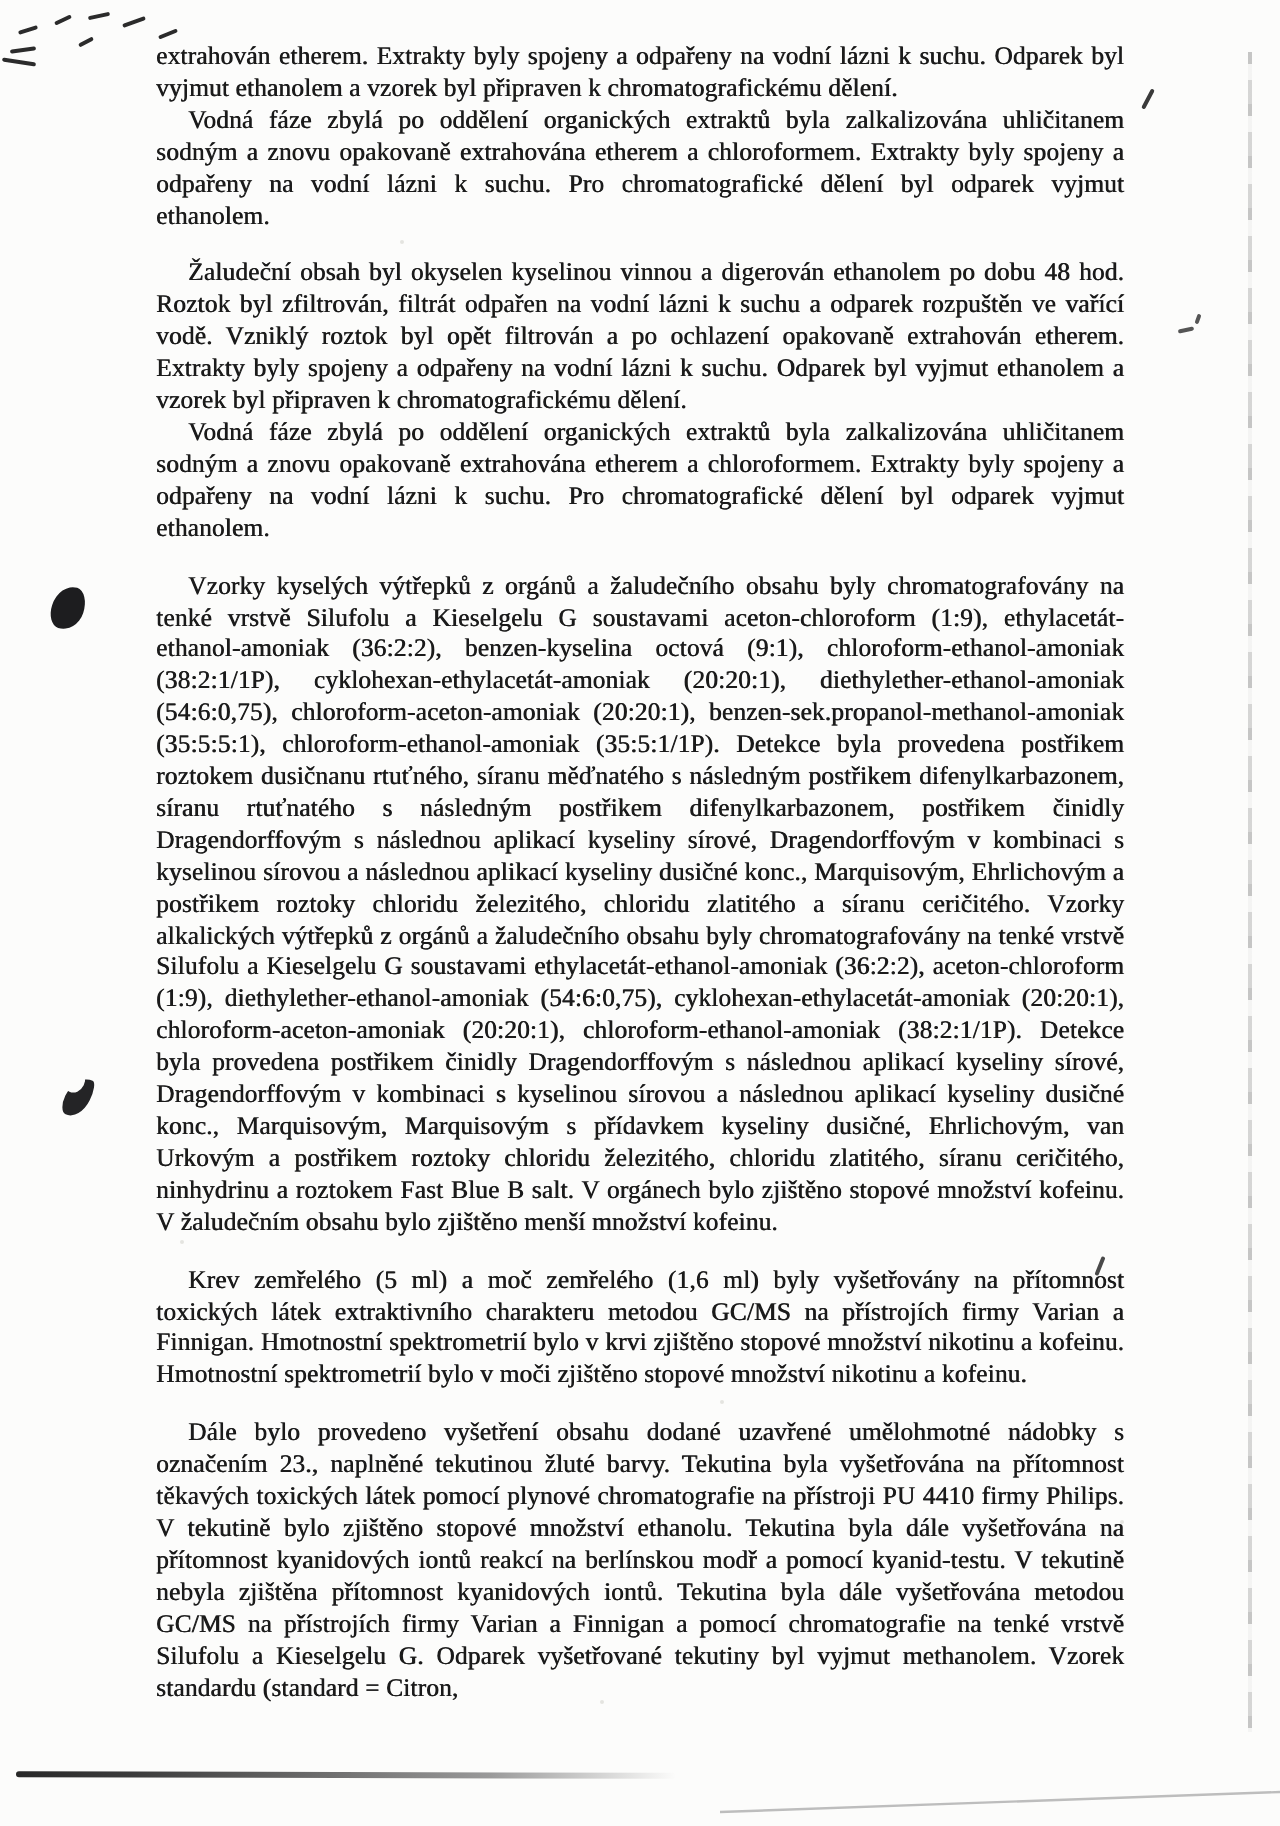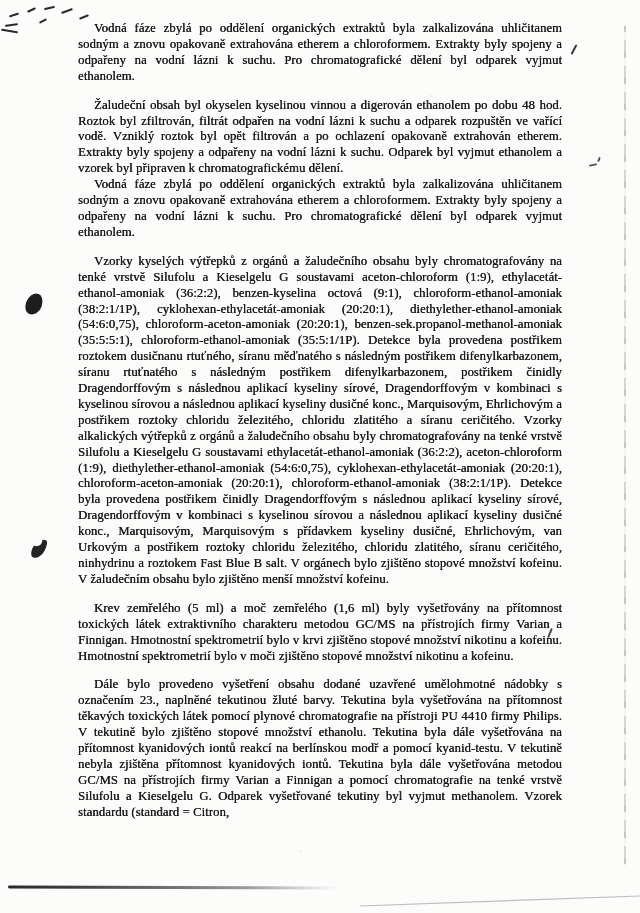--- a/index.html
+++ b/index.html
@@ -115,20 +115,21 @@
   <span class="speck k1"></span>
   <span class="speck k2"></span>
   <span class="speck k3"></span>
   <span class="speck k4"></span>
   <span class="speck k5"></span>
   <span class="speck k6"></span>
   <span class="speck k7"></span>
   <span class="speck k8"></span>
 
   <main class="text">
+    <p class="para">extrahován etherem. Extrakty byly spojeny a odpařeny na vodní lázni k suchu. Odparek byl vyjmut ethanolem a vzorek byl připraven k chromatografickému dělení.</p>
     <p class="para ind">Vodná fáze zbylá po oddělení organických extraktů byla zalkalizována uhličitanem sodným a znovu opakovaně extrahována etherem a chloroformem. Extrakty byly spojeny a odpařeny na vodní lázni k suchu. Pro chromatografické dělení byl odparek vyjmut ethanolem.</p>
     <p class="para ind sp">Žaludeční obsah byl okyselen kyselinou vinnou a digerován ethanolem po dobu 48 hod. Roztok byl zfiltrován, filtrát odpařen na vodní lázni k suchu a odparek rozpuštěn ve vařící vodě. Vzniklý roztok byl opět filtrován a po ochlazení opakovaně extrahován etherem. Extrakty byly spojeny a odpařeny na vodní lázni k suchu. Odparek byl vyjmut ethanolem a vzorek byl připraven k chromatografickému dělení.</p>
     <p class="para ind">Vodná fáze zbylá po oddělení organických extraktů byla zalkalizována uhličitanem sodným a znovu opakovaně extrahována etherem a chloroformem. Extrakty byly spojeny a odpařeny na vodní lázni k suchu. Pro chromatografické dělení byl odparek vyjmut ethanolem.</p>
     <p class="para ind sp">Vzorky kyselých výtřepků z orgánů a žaludečního obsahu byly chromatografovány na tenké vrstvě Silufolu a Kieselgelu G soustavami aceton-chloroform (1:9), ethylacetát-ethanol-amoniak (36:2:2), benzen-kyselina octová (9:1), chloroform-ethanol-amoniak (38:2:1/1P), cyklohexan-ethylacetát-amoniak (20:20:1), diethylether-ethanol-amoniak (54:6:0,75), chloroform-aceton-amoniak (20:20:1), benzen-sek.propanol-methanol-amoniak (35:5:5:1), chloroform-ethanol-amoniak (35:5:1/1P). Detekce byla provedena postřikem roztokem dusičnanu rtuťného, síranu měďnatého s následným postřikem difenylkarbazonem, síranu rtuťnatého s následným postřikem difenylkarbazonem, postřikem činidly Dragendorffovým s následnou aplikací kyseliny sírové, Dragendorffovým v kombinaci s kyselinou sírovou a následnou aplikací kyseliny dusičné konc., Marquisovým, Ehrlichovým a postřikem roztoky chloridu železitého, chloridu zlatitého a síranu ceričitého. Vzorky alkalických výtřepků z orgánů a žaludečního obsahu byly chromatografovány na tenké vrstvě Silufolu a Kieselgelu G soustavami ethylacetát-ethanol-amoniak (36:2:2), aceton-chloroform (1:9), diethylether-ethanol-amoniak (54:6:0,75), cyklohexan-ethylacetát-amoniak (20:20:1), chloroform-aceton-amoniak (20:20:1), chloroform-ethanol-amoniak (38:2:1/1P). Detekce byla provedena postřikem činidly Dragendorffovým s následnou aplikací kyseliny sírové, Dragendorffovým v kombinaci s kyselinou sírovou a následnou aplikací kyseliny dusičné konc., Marquisovým, Marquisovým s přídavkem kyseliny dusičné, Ehrlichovým, van Urkovým a postřikem roztoky chloridu železitého, chloridu zlatitého, síranu ceričitého, ninhydrinu a roztokem Fast Blue B salt. V orgánech bylo zjištěno stopové množství kofeinu. V žaludečním obsahu bylo zjištěno menší množství kofeinu.</p>
     <p class="para ind sp">Krev zemřelého (5 ml) a moč zemřelého (1,6 ml) byly vyšetřovány na přítomnost toxických látek extraktivního charakteru metodou GC/MS na přístrojích firmy Varian a Finnigan. Hmotnostní spektrometrií bylo v krvi zjištěno stopové množství nikotinu a kofeinu. Hmotnostní spektrometrií bylo v moči zjištěno stopové množství nikotinu a kofeinu.</p>
     <p class="para ind sp">Dále bylo provedeno vyšetření obsahu dodané uzavřené umělohmotné nádobky s označením 23., naplněné tekutinou žluté barvy. Tekutina byla vyšetřována na přítomnost těkavých toxických látek pomocí plynové chromatografie na přístroji PU 4410 firmy Philips. V tekutině bylo zjištěno stopové množství ethanolu. Tekutina byla dále vyšetřována na přítomnost kyanidových iontů reakcí na berlínskou modř a pomocí kyanid-testu. V tekutině nebyla zjištěna přítomnost kyanidových iontů. Tekutina byla dále vyšetřována metodou GC/MS na přístrojích firmy Varian a Finnigan a pomocí chromatografie na tenké vrstvě Silufolu a Kieselgelu G. Odparek vyšetřované tekutiny byl vyjmut methanolem. Vzorek standardu (standard = Citron,</p>
   </main>
 
 </div>
 

